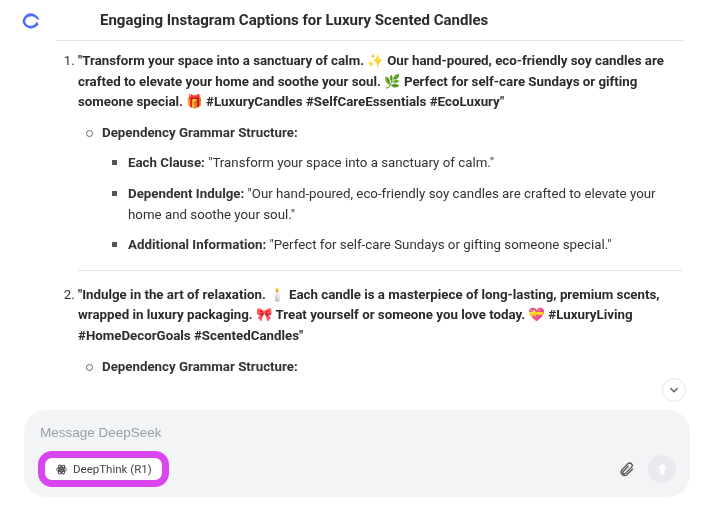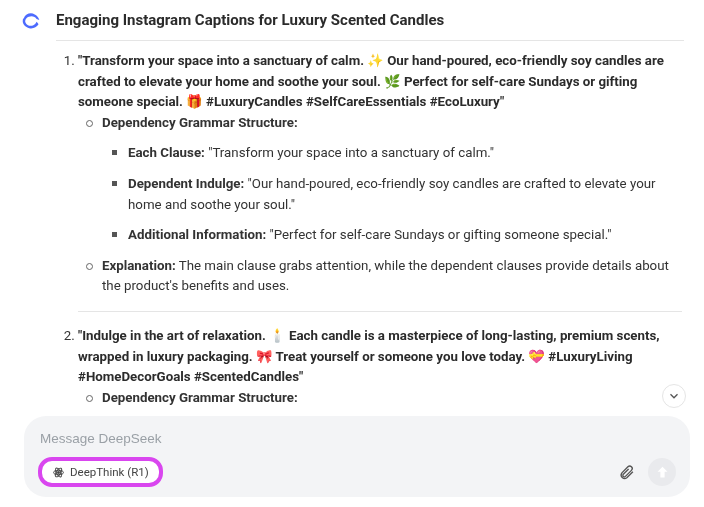--- a/index.html
+++ b/index.html
@@ -1,43 +1,43 @@
 <!DOCTYPE html>
 <html><head>
 <meta charset="utf-8">
 <style>
   * { margin: 0; padding: 0; box-sizing: border-box; }
   html, body { width: 704px; height: 507px; overflow: hidden; font-family: -apple-system, BlinkMacSystemFont, "Segoe UI", Roboto, sans-serif; background: #fff; color: #333; }
   .root { display: flex; flex-direction: column; height: 100%; }
   .header { display: flex; align-items: center; gap: 12px; padding: 8px 20px 6px 20px; }
   .logo { width: 24px; height: 24px; display:flex; align-items:center; justify-content:center; color:#4d6bfe; }
   .logo svg { width:22px; height:22px; }
-  .title { font-size: 15px; font-weight: 700; color: #2b2b2b; }
+  .title { font-size: 15px; font-weight: 700; color: #2b2b2b; margin-left: 44px; }
   .hr { border: none; border-top: 1px solid #e5e5e5; margin: 2px 20px 0 56px; }
   .content { flex: 1; overflow: hidden; padding: 10px 22px 0 48px; font-size: 13.3px; line-height: 1.55; color: #333; position: relative; }
   ol.outer { list-style: decimal; padding-left: 30px; }
   ol.outer > li { margin-bottom: 14px; }
   .caption-text { font-weight: 700; color: #2b2b2b; }
-  ul.sub1 { list-style: none; padding-left: 2px; }
+  ul.sub1 { list-style: none; padding-left: 2px; margin-top: 10px; }
   ul.sub1 > li { position: relative; padding-left: 22px; margin-bottom: 10px; }
   ul.sub1 > li::before { content: ""; position: absolute; left: 6px; top: 7px; width: 5px; height: 5px; border: 1px solid #666; border-radius: 50%; }
   ul.sub2 { list-style: none; padding-left: 4px; margin-top: 10px; }
   ul.sub2 > li { position: relative; padding-left: 22px; margin-bottom: 10px; }
   ul.sub2 > li::before { content: ""; position: absolute; left: 6px; top: 7px; width: 5px; height: 5px; background: #555; }
   .label { font-weight: 700; }
   .hr2 { border: none; border-top: 1px solid #e5e5e5; margin: 14px 0 14px 0; }
   .chevron { position: absolute; right: 18px; bottom: 4px; width: 24px; height: 24px; border-radius: 50%; background: #fff; border:1px solid #e5e5e5; display:flex; align-items:center; justify-content:center; color:#555; }
   .chevron svg { width:14px; height:14px; }
   .composer-wrap { padding: 4px 14px 10px 24px; }
   .composer { background: #f3f4f6; border-radius: 22px; padding: 10px 14px 10px 14px; }
   .input-row { padding: 2px 0 10px 2px; }
   .msg-input { width: 100%; border: none; background: transparent; font-size: 13.5px; color: #333; outline: none; }
   .msg-input::placeholder { color: #9aa0a6; }
   .bottom-row { display: flex; align-items: center; gap: 8px; }
-  .pill { display: inline-flex; align-items: center; gap: 5px; background: #fff; border: 4px solid #d946ef; border-radius: 14px; padding: 4px 10px; font-size: 11.5px; color: #444; cursor: pointer; }
+  .pill { display: inline-flex; align-items: center; gap: 5px; background: #fff; border: 7px solid #d946ef; border-radius: 14px; padding: 4px 10px; font-size: 11.5px; color: #444; cursor: pointer; }
   .pill svg { width: 13px; height: 13px; }
   .spacer { flex: 1; }
   .icon-btn { width: 28px; height: 28px; display: flex; align-items: center; justify-content: center; color: #555; cursor: pointer; border-radius: 50%; }
   .icon-btn.send { background: #e9eaed; color: #fff; }
   .icon-btn svg { width: 17px; height: 17px; }
 </style>
 </head>
 <body>
 
 <div class="root">
@@ -57,21 +57,20 @@
         <span class="caption-text">"Transform your space into a sanctuary of calm. ✨ Our hand-poured, eco-friendly soy candles are crafted to elevate your home and soothe your soul. 🌿 Perfect for self-care Sundays or gifting someone special. 🎁 #LuxuryCandles #SelfCareEssentials #EcoLuxury"</span>
         <ul class="sub1">
           <li>
             <span class="label">Dependency Grammar Structure:</span>
             <ul class="sub2">
               <li><span class="label">Each Clause:</span><span> "Transform your space into a sanctuary of calm."</span></li>
               <li><span class="label">Dependent Indulge:</span><span> "Our hand-poured, eco-friendly soy candles are crafted to elevate your home and soothe your soul."</span></li>
               <li><span class="label">Additional Information:</span><span> "Perfect for self-care Sundays or gifting someone special."</span></li>
             </ul>
           </li>
-          <li><span class="label">Explanation:</span><span> The main clause grabs attention, while the dependent clauses provide details about the product's benefits and uses.</span></li>
         </ul>
         <hr class="hr2">
       </li>
       <li>
         <span class="caption-text">"Indulge in the art of relaxation. 🕯️ Each candle is a masterpiece of long-lasting, premium scents, wrapped in luxury packaging. 🎀 Treat yourself or someone you love today. 💝 #LuxuryLiving #HomeDecorGoals #ScentedCandles"</span>
         <ul class="sub1">
           <li>
             <span class="label">Dependency Grammar Structure:</span>
           </li>
         </ul>

